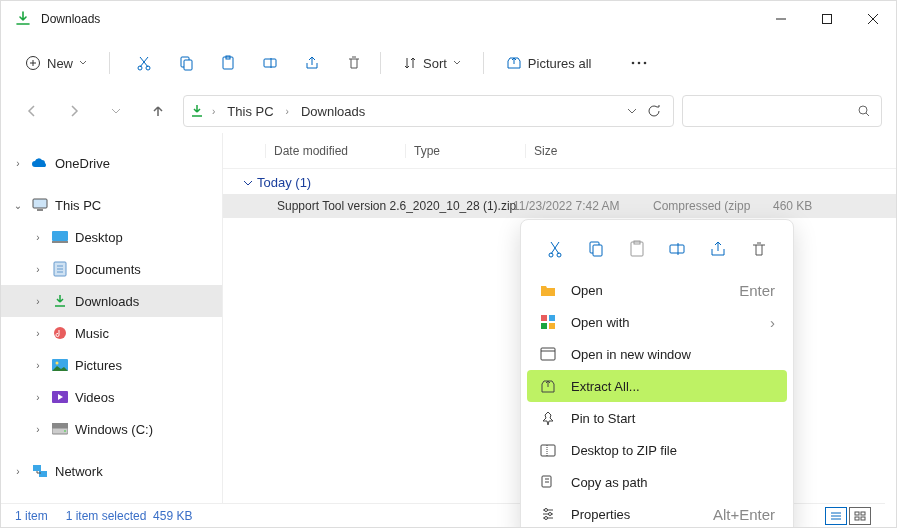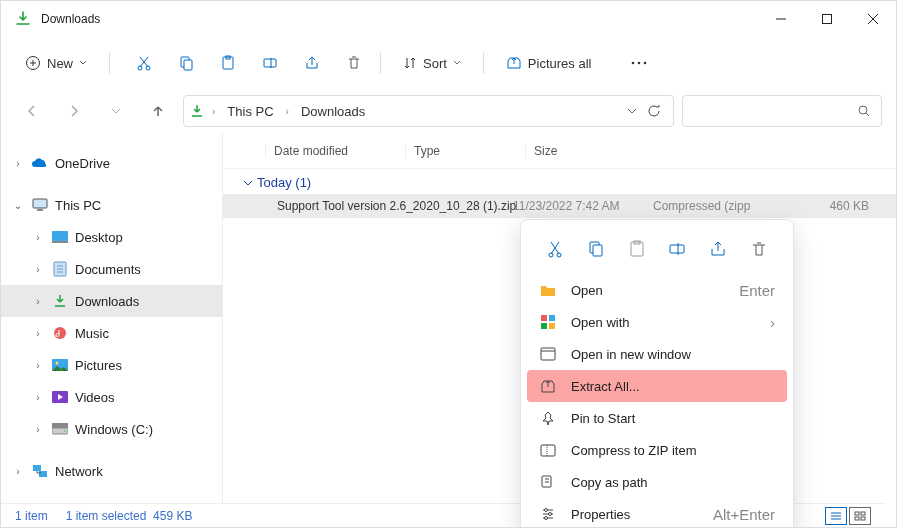--- a/index.html
+++ b/index.html
@@ -32,29 +32,29 @@
   .col-name { width: 248px; }
   .col-date { width: 140px; border-left: 1px solid #eee; padding-left: 8px; }
   .col-type { width: 120px; border-left: 1px solid #eee; padding-left: 8px; }
   .col-size { border-left: 1px solid #eee; padding-left: 8px; }
   .group { display: flex; align-items: center; padding: 6px 0 4px 20px; font-size: 13px; color: #1a3f9c; gap: 4px; }
   .row { height: 24px; display: flex; align-items: center; background: #ebebeb; font-size: 12px; color: #333; padding-left: 34px; }
   .row .ricon { width: 20px; }
   .row .rname { width: 236px; white-space: nowrap; }
   .row .rdate { width: 140px; color: #888; }
   .row .rtype { width: 120px; color: #888; white-space: nowrap; overflow: hidden; }
-  .row .rsize { flex:1; color: #888; text-align: right; padding-right: 27px; }
+  .row .rsize { flex:1; color: #888; text-align: left; padding-right: 27px; }
   .statusbar { position: absolute; bottom: 0; left: 0; right: 11px; height: 24px; display: flex; align-items: center; font-size: 12px; color: #3a6fc7; padding: 0 14px; gap: 18px; border-top: 1px solid #eee; }
   .statusbar .right { margin-left: auto; display: flex; gap: 2px; }
   .view-btn { width: 22px; height: 18px; border: 1px solid #666; display: flex; align-items: center; justify-content: center; }
   .context { position: absolute; left: 519px; top: 218px; width: 274px; background: #fff; border: 1px solid #e4e4e4; border-radius: 8px; box-shadow: 0 8px 24px rgba(0,0,0,0.15); padding: 8px 6px; z-index: 10; }
   .ctx-icons { display: flex; justify-content: space-around; padding: 4px 8px 8px 8px; }
   .ctx-iconbtn { width: 34px; height: 34px; display: flex; align-items: center; justify-content: center; border-radius: 4px; color: #0067c0; }
   .ctx-item { height: 32px; display: flex; align-items: center; font-size: 13px; color: #222; padding: 0 12px; border-radius: 4px; gap: 14px; }
-  .ctx-item.hover { background: #fca5a5; }
+  .ctx-item.hover { background: #bef264; }
   .ctx-item .cicon { width: 18px; display: flex; align-items: center; justify-content: center; color: #444; }
   .ctx-item .clabel { flex: 1; }
   .ctx-item .chint { font-size: 15px; color: #888; }
   svg { display: block; }
   .folder-zip { width:16px; height:14px; background:linear-gradient(#ffd66e,#f7b22e); border-radius:2px; position:relative; }
   .folder-zip::after { content:""; position:absolute; left:6px; top:0; width:3px; height:100%; background:repeating-linear-gradient(#999 0 2px,#fff 2px 4px); }
 </style>
 </head>
 <body>
 
@@ -418,21 +418,21 @@
       </span>
     <span class="clabel">Pin to Start</span>
   </div>
   <div class="ctx-item">
     <span class="cicon">
         <svg width="16" height="14">
           <rect x="1" y="2" width="14" height="11" rx="1" stroke="#444" fill="none"></rect>
           <path d="M7 2v11" stroke="#444" stroke-dasharray="1 1"></path>
         </svg>
       </span>
-    <span class="clabel">Compress to ZIP item</span>
+    <span class="clabel">Desktop to ZIP file</span>
   </div>
   <div class="ctx-item">
     <span class="cicon">
         <svg width="16" height="16">
           <rect x="2" y="2" width="9" height="11" rx="1" stroke="#444" fill="none"></rect>
           <path d="M5 5h4M5 8h4" stroke="#444"></path>
         </svg>
       </span>
     <span class="clabel">Copy as path</span>
   </div>

